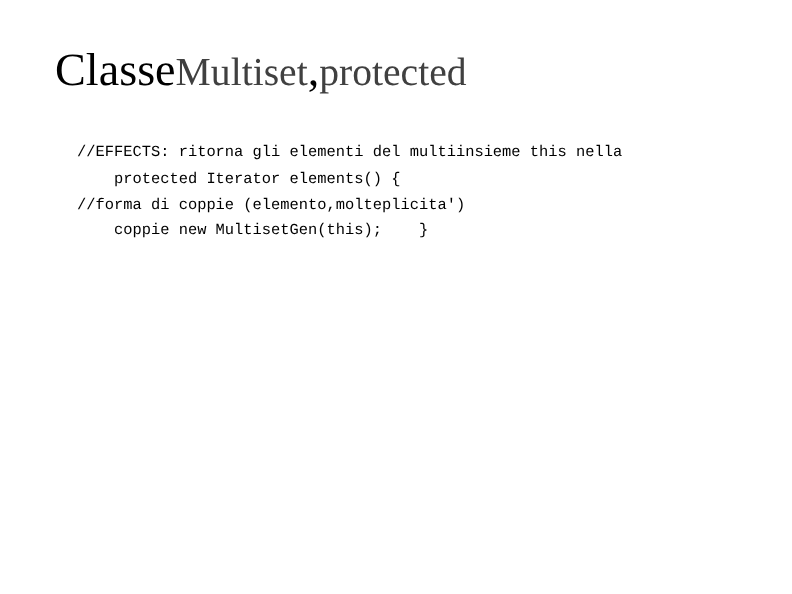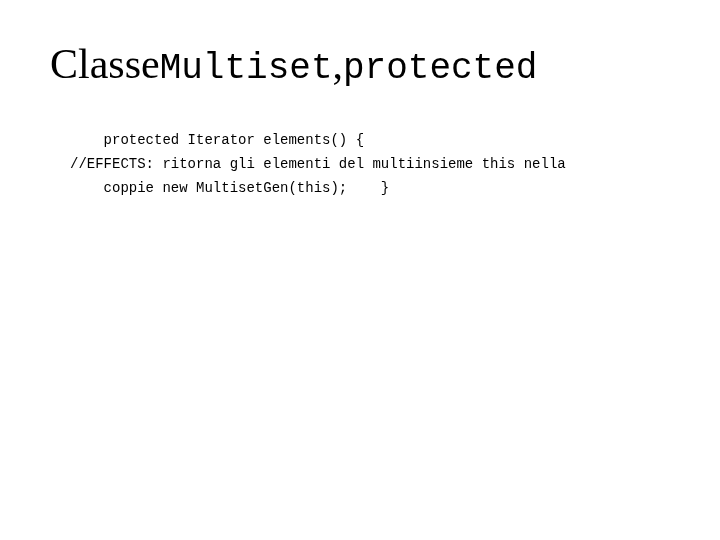--- a/index.html
+++ b/index.html
@@ -34,24 +34,24 @@
 
     .title-serif {
       font-family: 'Times New Roman', Times, serif;
       font-size: 42px;
       font-weight: normal;
       color: #000000;
       letter-spacing: 0px;
     }
 
     .title-mono {
-      font-family: Liberation Mono, monospace;
+      font-family: Liberation Serif, serif;
       font-size: 36px;
       font-weight: normal;
-      color: #000000;
+      color: #404040;
     }
 
     .title-separator {
       font-family: 'Times New Roman', Times, serif;
       font-size: 42px;
       font-weight: normal;
       color: #000000;
     }
 
     .code-block {
@@ -74,18 +74,19 @@
 <div class="page">
 
   <div class="title-line">
     <span class="title-serif">Classe </span>
     <span class="title-mono">Multiset</span>
     <span class="title-separator">, </span>
     <span class="title-mono">protected</span>
   </div>
 
   <div class="code-block">
+    <span class="code-line">//EFFECTS: ritorna gli elementi del multiinsieme this nella</span>
     <span class="code-line">    protected Iterator elements() {</span>
-    <span class="code-line">//EFFECTS: ritorna gli elementi del multiinsieme this nella</span>
+    <span class="code-line">//forma di coppie (elemento,molteplicita')</span>
     <span class="code-line">    coppie new MultisetGen(this);    }</span>
   </div>
 
 </div>
 
 </body></html>

